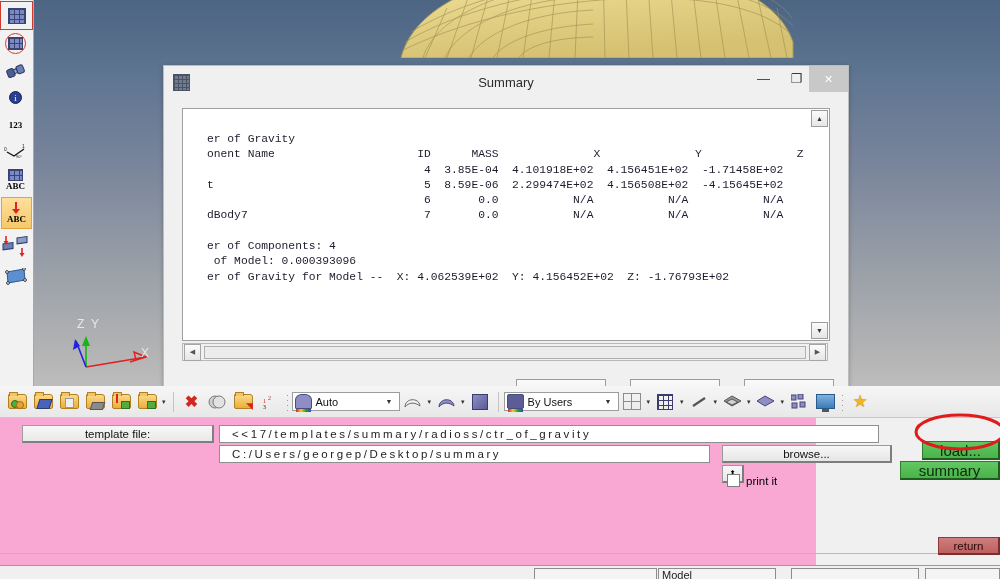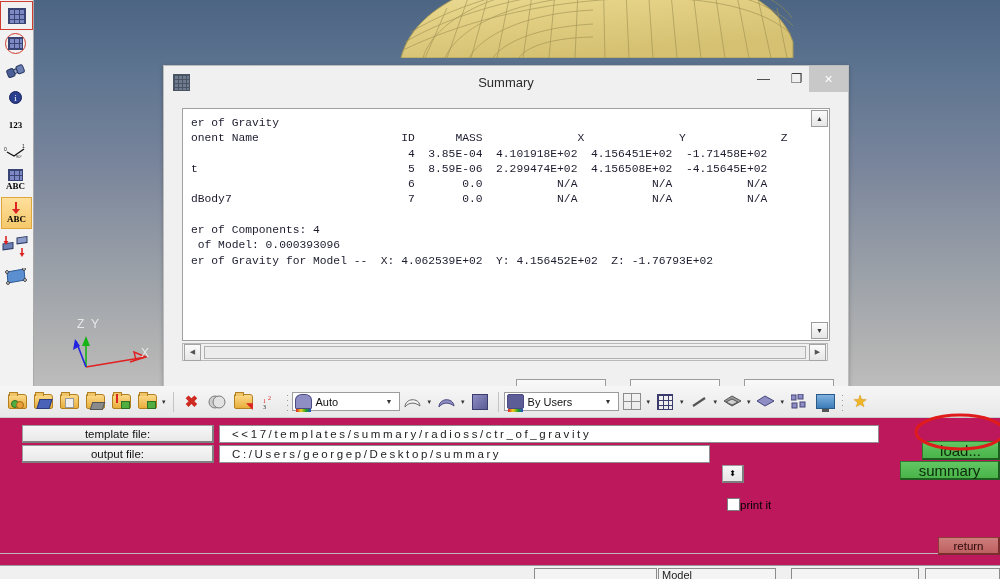--- a/index.html
+++ b/index.html
@@ -56,21 +56,21 @@
   .wbtn{position:absolute;top:0;height:25px;width:33px;display:flex;align-items:center;justify-content:center;
     font-size:13px;color:#3a3a3a;cursor:default;}
   #w-min{right:68px;} #w-max{right:35px;} 
   #w-close{right:0;width:39px;height:26px;background:#c8c8c8;color:#fff;font-size:14px;}
   #dlg-body{position:absolute;left:0;top:33px;right:0;bottom:0;background:#f0f0f0;}
   #text-frame{
     position:absolute;left:18px;top:9px;width:646px;height:231px;
     background:#fff;border:1px solid #a0a0a0;overflow:hidden;
   }
   #text-frame pre{
-    margin:0;padding:7px 0 0 8px;
+    margin:16px;padding:7px 0 0 8px;
     font-family:"Liberation Mono","DejaVu Sans Mono",monospace;
     font-size:11.3px;line-height:15.3px;color:#1c1c2e;white-space:pre;
   }
   
   #vsb{position:absolute;right:1px;top:1px;width:17px;bottom:1px;background:#fff;}
   .sb-arrow{width:15px;height:15px;background:linear-gradient(to bottom,#fbfbfb,#e6e6e6);
     border:1px solid #9d9d9d;display:flex;align-items:center;justify-content:center;font-size:7px;color:#333;}
   #vsb-up{position:absolute;top:0;right:0;} #vsb-dn{position:absolute;bottom:0;right:0;}
   
   #hsb{position:absolute;left:18px;top:244px;width:646px;height:18px;background:#f0f0f0;
@@ -108,21 +108,21 @@
   .sm-arw{font-size:7px;color:#333;margin:0 2px;}
   .wire{width:16px;height:15px;border:1px solid #8c8c8c;position:relative;}
   .wire:before,.wire:after{content:"";position:absolute;background:#8c8c8c;}
   .wire:before{left:0;right:0;top:7px;height:1px;} .wire:after{top:0;bottom:0;left:7px;width:1px;}
   .solidcube{width:14px;height:14px;background:linear-gradient(135deg,#8e8ec4,#5c5c96);border:1px solid #3b3b6e;}
   .star{color:#f0b428;font-size:17px;line-height:1;text-shadow:0 0 1px #a87a10;}
   .monitor{width:17px;height:13px;background:linear-gradient(to bottom,#7fb2e0,#3c7cb8);border:1px solid #2a5a88;position:relative;}
   .monitor:after{content:"";position:absolute;left:5px;bottom:-4px;width:7px;height:3px;background:#555;}
 
   
-  #panel{position:absolute;left:0;top:418px;width:1000px;height:161px;background:#be185d;}
+  #panel{position:absolute;left:0;top:418px;width:816px;height:161px;background:#f9a8d4;}
   .lbl-cell{
     height:18px;background:linear-gradient(to bottom,#f7f7f7,#e9e9e9);
     border:1px solid #9d9d9d;border-right:2px solid #808080;border-bottom:2px solid #808080;
     display:flex;align-items:center;justify-content:center;font-size:11.5px;color:#111;box-sizing:border-box;
   }
   .txtfield{
     height:18px;background:#fff;border:1px solid #8f8f8f;box-sizing:border-box;
     font-family:"Liberation Sans",sans-serif;font-size:11.5px;color:#222;
     letter-spacing:2.6px;padding-left:12px;display:flex;align-items:center;overflow:hidden;white-space:nowrap;
   }
@@ -430,27 +430,27 @@
       <span class="monitor"></span>
     </span>
   <span class="dots"></span>
   <span class="tb star">★</span>
 </div>
 
 <div id="panel">
   <div class="lbl-cell" style="position:absolute;left:22px;top:7px;width:192px;">template file:</div>
   <div class="txtfield" style="position:absolute;left:219px;top:7px;width:660px;">&lt;&lt;17/templates/summary/radioss/ctr_of_gravity</div>
 
-  <div class="lbl-cell" style="position:absolute;left:22px;top:27px;width:192px;">output file:</div>
   <div class="txtfield" style="position:absolute;left:219px;top:27px;width:491px;">C:/Users/georgep/Desktop/summary</div>
 
+  <div class="gbtn" style="position:absolute;left:722px;top:27px;width:170px;">browse...</div>
 
   <div class="spin" style="position:absolute;left:722px;top:47px;">⬍</div>
 
-  <div style="position:absolute;left:727px;top:80px;display:flex;align-items:center;justify-content:space-between;">
+  <div style="position:absolute;left:727px;top:56px;display:flex;align-items:center;gap:6px;justify-content:space-between;">
     <span class="chk"></span>
     <span style="font-size:11.5px;">print it</span>
   </div>
 
   <div class="greenbtn" style="position:absolute;left:922px;top:6px;width:78px;height:19px;">load...</div>
   <div class="greenbtn" style="position:absolute;left:900px;top:26px;width:100px;height:19px;">summary</div>
 
   <div id="divline" style="top:135px;"></div>
   <div class="redbtn" style="position:absolute;left:938px;top:119px;width:62px;height:18px;">return</div>
 </div>

